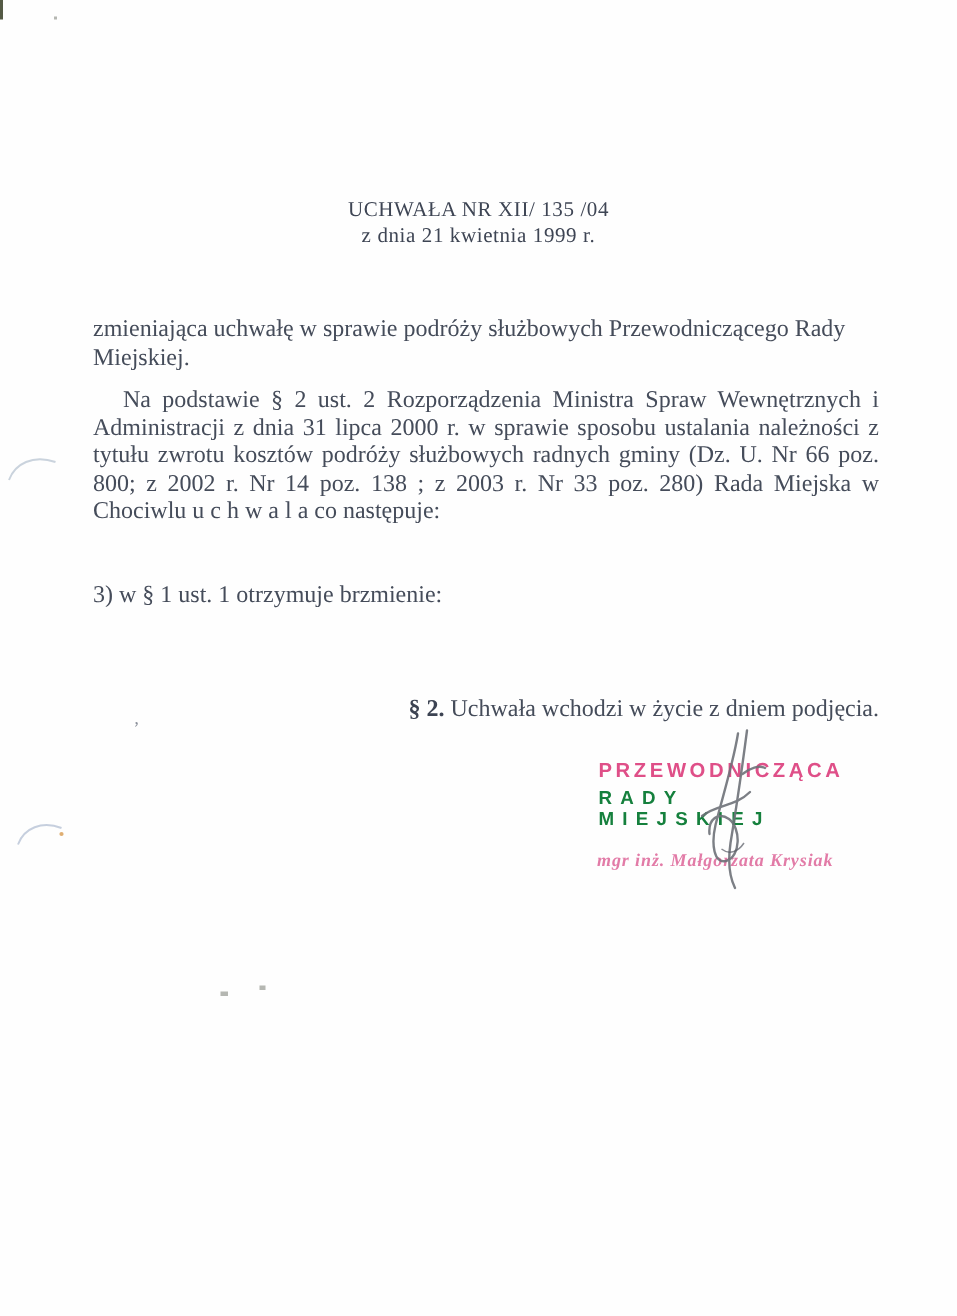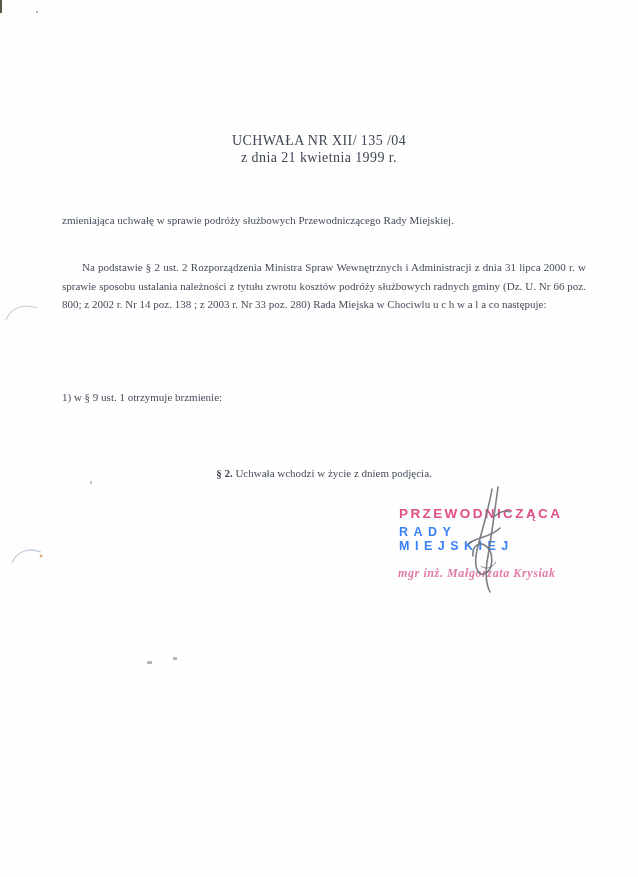--- a/index.html
+++ b/index.html
@@ -18,47 +18,47 @@
   .speck { position:absolute; background:#8d9089; opacity:.65; }
 
   .title-block {
     position:absolute; top:133px; left:0; right:0;
     text-align:center;
     font-size:14px; line-height:16.5px;
     color:#3e4554; letter-spacing:.4px;
   }
   .body-par {
     position:absolute; left:62px; width:524px;
-    font-size:11px; line-height:18.5px;
+    font-size:16px; line-height:18.5px;
     text-align:justify;
     color:#454c5a;
   }
   .subject   { top:211px; text-align:left; }
   .basis     { top:258px; text-indent:20px; }
   .par1      { top:339px; }
   .item1     { top:388px; text-align:left; }
   .quote     { top:416px; line-height:19px; }
-  .par2      { top:464px; text-align:center; }
+  .par2      { top:464px; text-align:right; }
   .par-label { font-weight:bold; color:#3c4352; }
   .tiny-apostrophe { position:absolute; top:478px; left:89px; font-size:12px; color:#8b909a; }
 
   .stamp {
     position:absolute; left:399px; top:506px; width:176px;
     font-family:"Liberation Sans","DejaVu Sans",sans-serif;
   }
   .stamp-line1 {
     font-size:13.5px; font-weight:bold; letter-spacing:2.4px;
     color:#df4f88;
   }
   .stamp-line2 {
     margin-top:4px;
     font-size:12.5px; font-weight:bold; letter-spacing:5.5px;
     color:#e univers;
   }
-  .stamp-line2 { color:#3b82f6; }
+  .stamp-line2 { color:#15803d; }
   .stamp-name {
     margin-top:13px; margin-left:-1px;
     font-family:"Liberation Serif","DejaVu Serif",serif;
     font-style:italic; font-weight:bold;
     font-size:12px; letter-spacing:.6px;
     color:#e27ba7;
   }
   .signature-svg { position:absolute; left:448px; top:486px; }
   .margin-mark { position:absolute; }
 </style>
@@ -83,21 +83,21 @@
   <div class="title-block">
     <div>UCHWAŁA NR XII/ 135 /04</div>
     <div>z dnia 21 kwietnia 1999 r.</div>
   </div>
 
   <p class="body-par subject">zmieniająca uchwałę w sprawie podróży służbowych Przewodniczącego Rady Miejskiej.</p>
 
   <p class="body-par basis">Na podstawie § 2 ust. 2 Rozporządzenia Ministra Spraw Wewnętrznych i Administracji z dnia 31 lipca 2000 r. w sprawie sposobu ustalania należności z tytułu zwrotu kosztów podróży służbowych radnych gminy (Dz. U. Nr 66 poz. 800; z 2002 r. Nr 14 poz. 138 ; z 2003 r. Nr 33 poz. 280) Rada Miejska w Chociwlu u c h w a l a  co następuje:</p>
 
 
-  <p class="body-par item1">1) w § 9 ust. 1 otrzymuje brzmienie:</p>
+  <p class="body-par item1">3) w § 1 ust. 1 otrzymuje brzmienie:</p>
 
 
   <p class="body-par par2"><span class="par-label">§ 2.</span><span> Uchwała wchodzi w życie z dniem podjęcia.</span></p>
 
   <span class="tiny-apostrophe">’</span>
 
   <div class="stamp">
     <div class="stamp-line1">PRZEWODNICZĄCA</div>
     <div class="stamp-line2">RADY MIEJSKIEJ</div>
     <div class="stamp-name">mgr inż. Małgorzata Krysiak</div>

